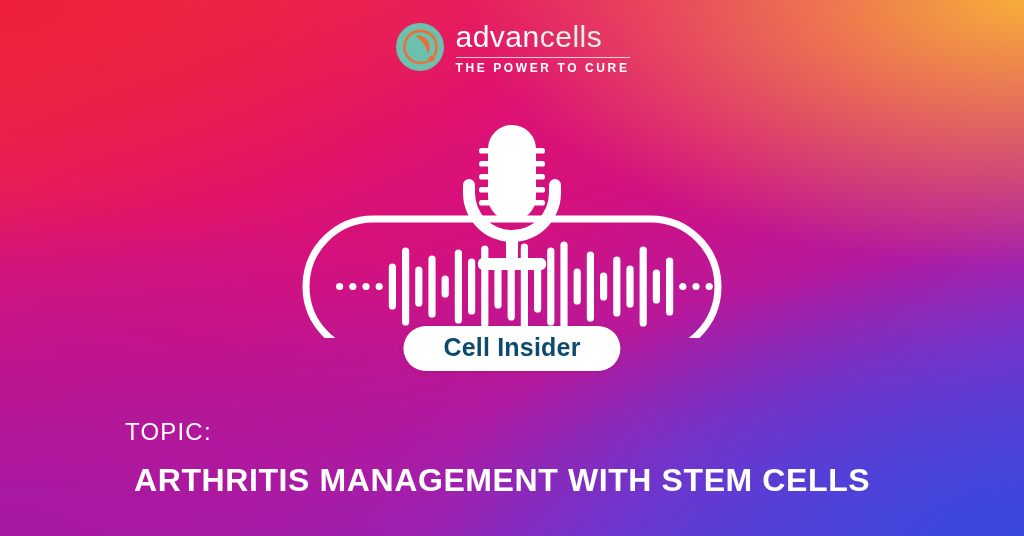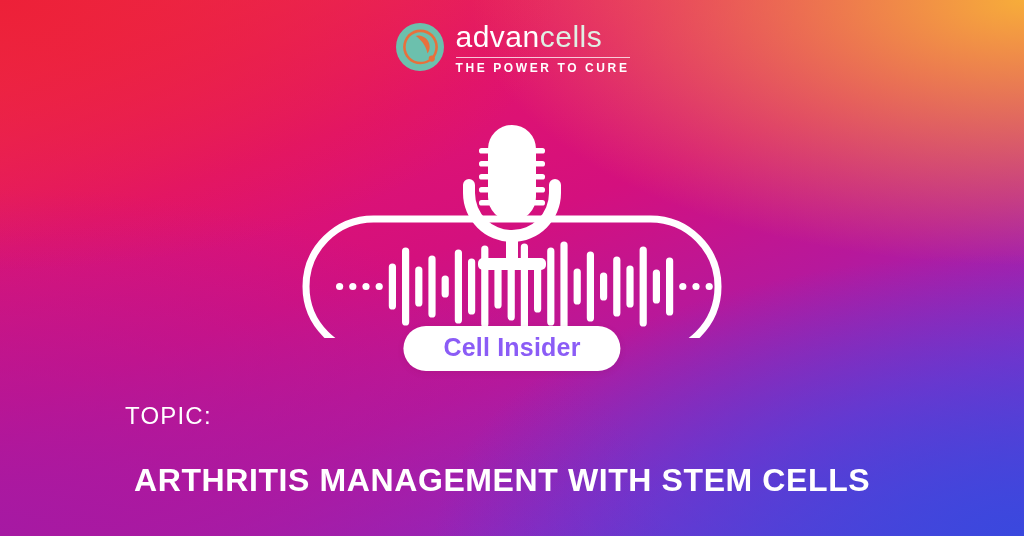--- a/index.html
+++ b/index.html
@@ -44,26 +44,26 @@
 
   
   #badge {
     position:absolute; left:50%; top:326px; transform:translateX(-50%);
     background:#ffffff; border-radius:26px;
     padding:9px 40px 11px;
     box-shadow:0 2px 6px rgba(120,0,60,.13);
   }
   #badge span {
     font-size:25px; font-weight:700; letter-spacing:.2px;
-    color:#8b5cf6; white-space:nowrap; line-height:1;
+    color:#0c4a6e; white-space:nowrap; line-height:1;
   }
 
   
   #topic-label {
-    position:absolute; left:125px; top:404px;
+    position:absolute; left:125px; top:420px;
     font-size:24px; font-weight:400; letter-spacing:1.2px;
     color:#ffffff; line-height:1;
   }
   #topic-title {
     position:absolute; left:134px; top:463px;
     font-size:32px; font-weight:700; letter-spacing:.6px;
     color:#ffffff; line-height:1.1; white-space:nowrap;
   }
 </style>
 </head>

